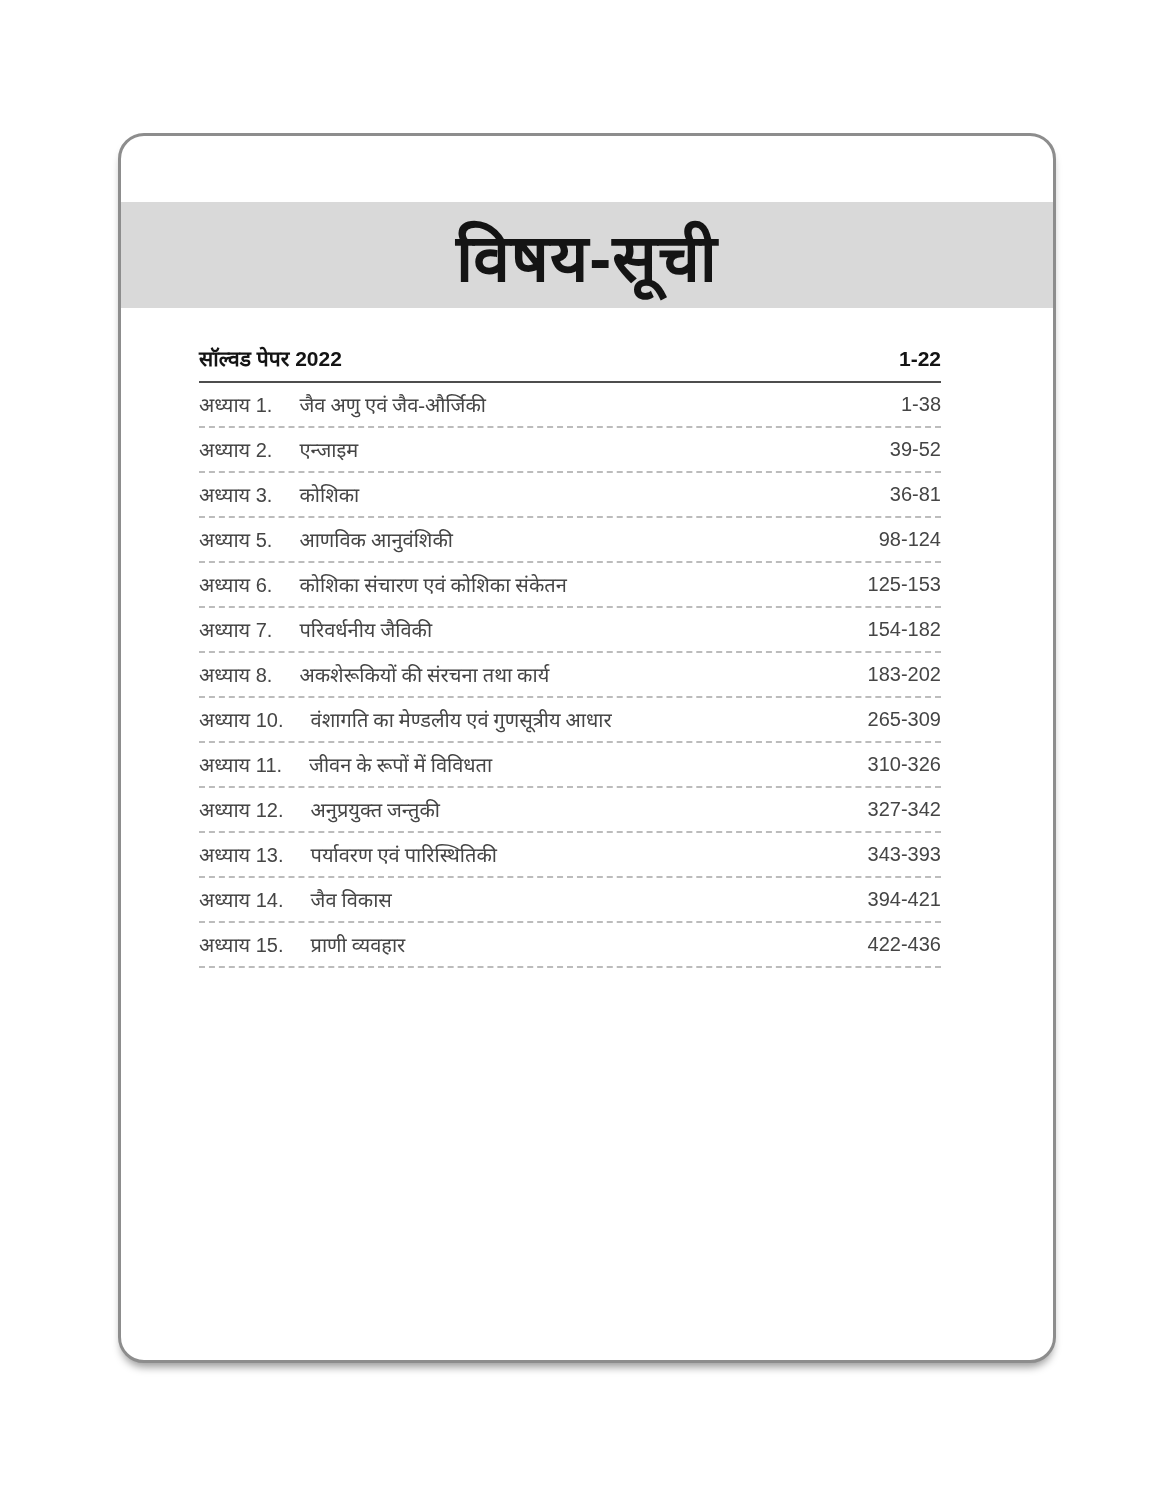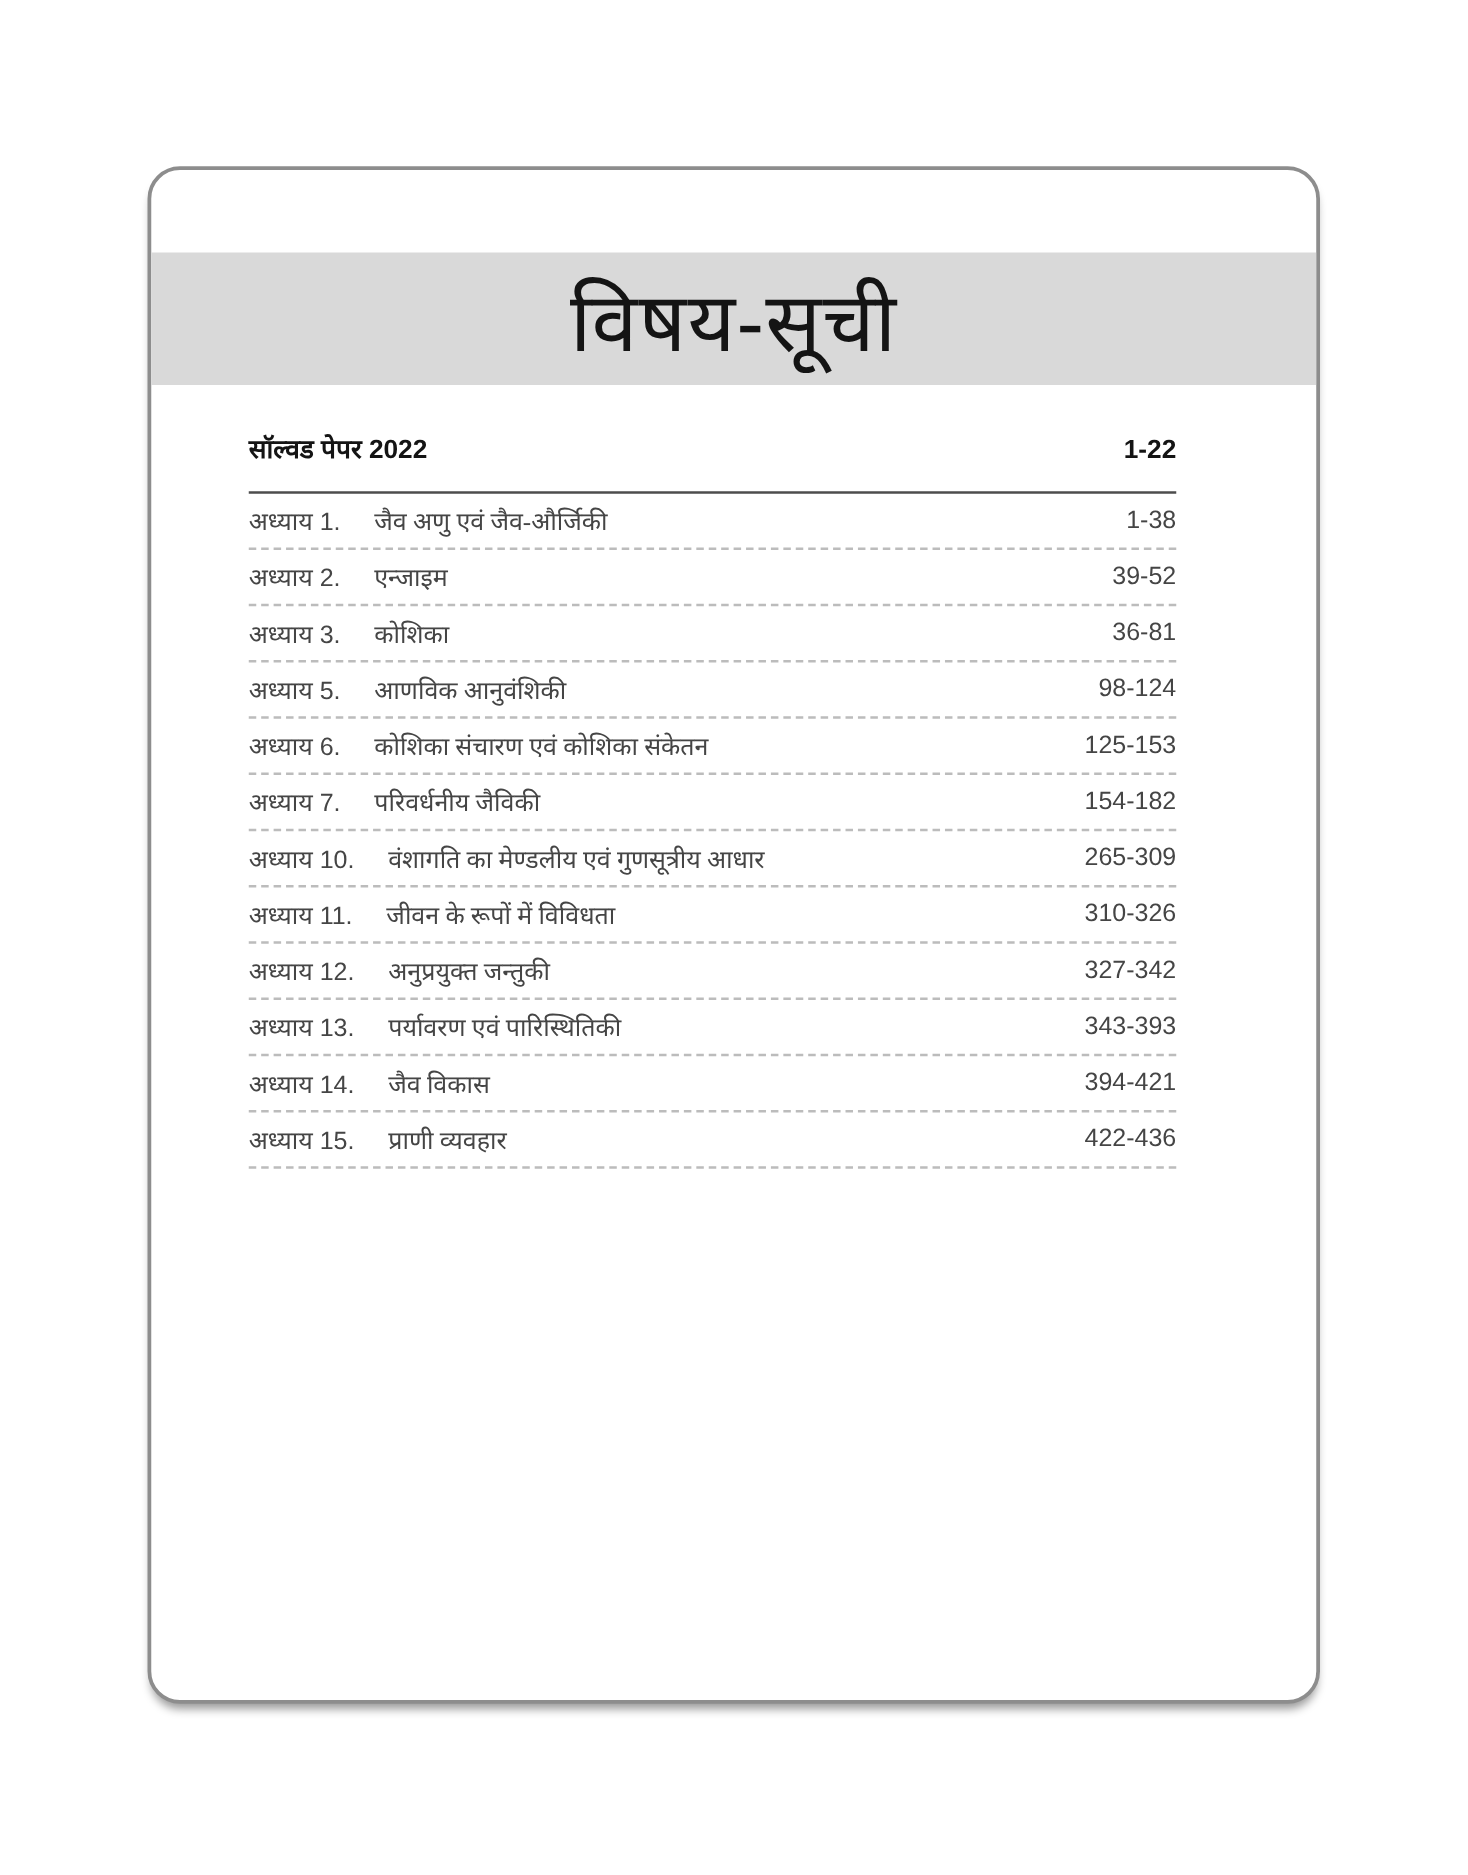--- a/index.html
+++ b/index.html
@@ -29,31 +29,31 @@
   .title-banner {
     margin-top: 66px;
     height: 106px;
     background: #d9d9d9;
     display: flex;
     align-items: center;
     justify-content: center;
   }
   .page-title {
     font-size: 66px;
-    font-weight: 400;
+    font-weight: 700;
     color: #141414;
     letter-spacing: 1px;
   }
   .toc {
     margin: 36px 112px 0 78px;
   }
   .toc-header {
     display: flex;
     align-items: baseline;
-    padding-bottom: 21px;
+    padding-bottom: 9px;
     border-bottom: 2px solid #4d4d4d;
     font-weight: 700;
     font-size: 21px;
     color: #141414;
   }
   .toc-header .pages { margin-left: auto; }
   .toc-row {
     display: flex;
     align-items: center;
     height: 45px;
@@ -117,20 +117,25 @@
     <span class="num">अध्याय 6.</span>
     <span class="title">कोशिका संचारण एवं कोशिका संकेतन</span>
     <span class="pages">125-153</span>
   </div>
         <div class="toc-row">
     <span class="num">अध्याय 7.</span>
     <span class="title">परिवर्धनीय जैविकी</span>
     <span class="pages">154-182</span>
   </div>
         <div class="toc-row">
+    <span class="num">अध्याय 8.</span>
+    <span class="title">अकशेरूकियों की संरचना तथा कार्य</span>
+    <span class="pages">183-202</span>
+  </div>
+        <div class="toc-row">
     <span class="num">अध्याय 10.</span>
     <span class="title">वंशागति का मेण्डलीय एवं गुणसूत्रीय आधार</span>
     <span class="pages">265-309</span>
   </div>
         <div class="toc-row">
     <span class="num">अध्याय 11.</span>
     <span class="title">जीवन के रूपों में विविधता</span>
     <span class="pages">310-326</span>
   </div>
         <div class="toc-row">

